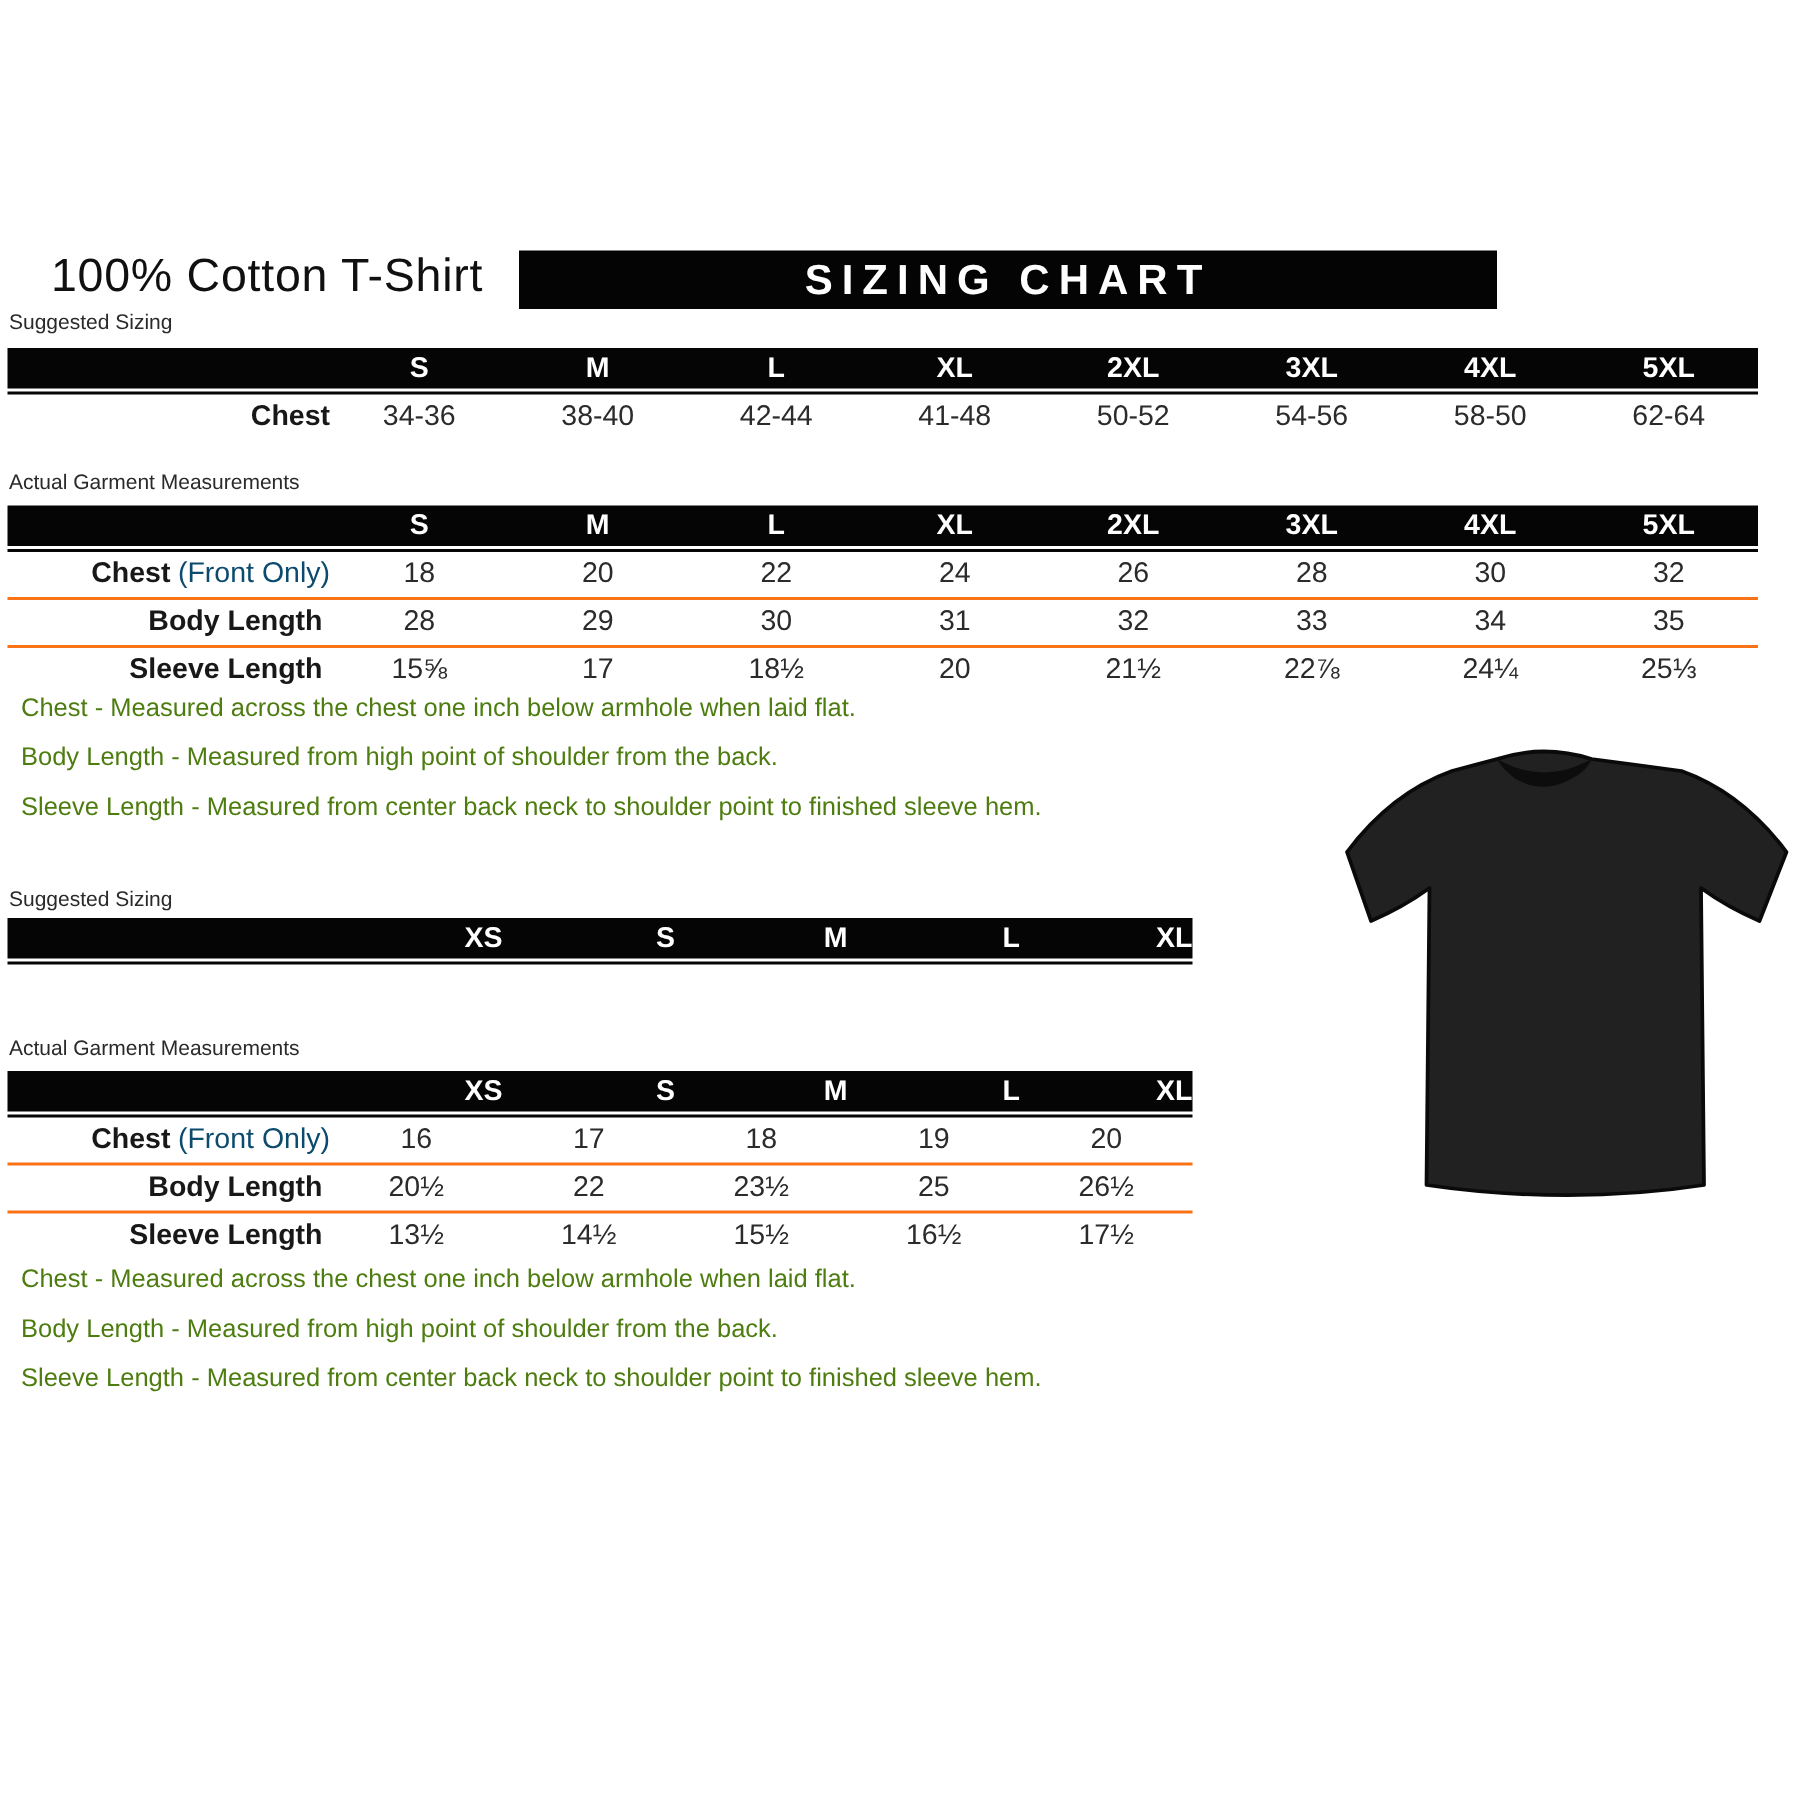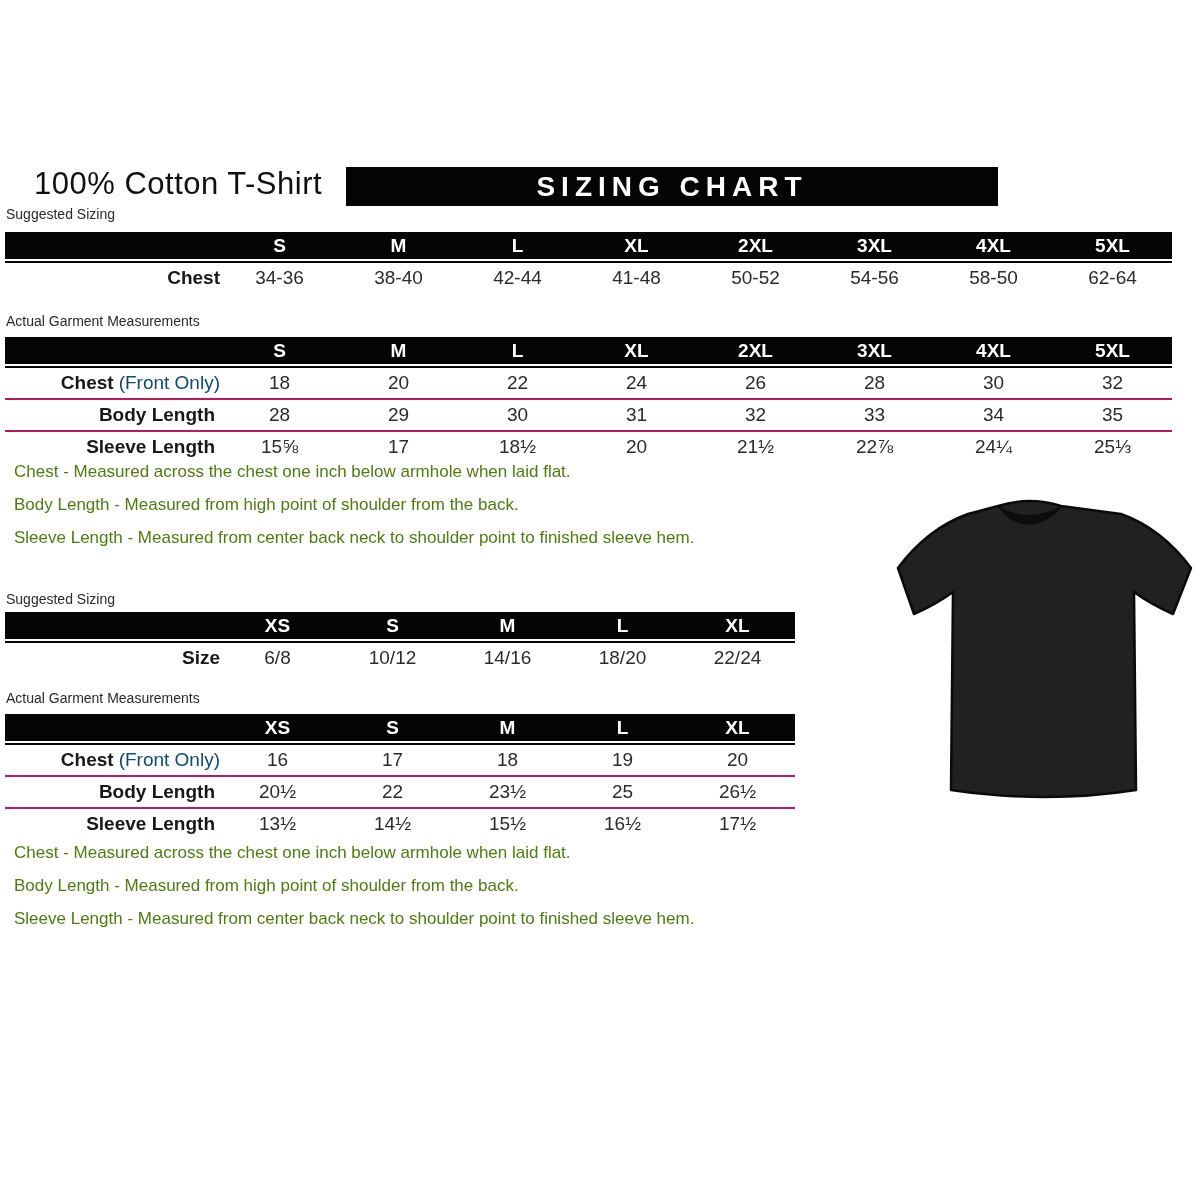--- a/index.html
+++ b/index.html
@@ -18,28 +18,28 @@
   .thead {
     display:grid; background:#050505; color:#ffffff; font-weight:700;
     font-size:19px; height:27px; align-items:center; text-align:center;
     position:relative; margin-bottom:4px;
   }
   .thead::after {
     content:""; position:absolute; left:0; right:0; bottom:-4px; height:2px;
     background:#050505;
   }
   .grid9 { grid-template-columns:215px repeat(8, 1fr); }
-  .grid6 { grid-template-columns:215px repeat(5, 1fr); }
+  .grid6 { grid-template-columns:215px repeat(5, 1fr);text-align:right; }
   .trow {
     display:grid; height:30px; align-items:center; text-align:center;
     font-size:19px; color:#2b2b2b;
   }
   .trow .label { text-align:right; padding-left:9px; font-weight:700; color:#181818; }
   .suffix { font-weight:400; margin-left:5px; color:#0c4a6e; }
-  .sep { border-top:2px solid #be185d; }
+  .sep { border-top:2px solid #f97316; }
   .notes div { font-size:17px; line-height:33px; color:#4d7c0f; white-space:nowrap; }
 </style>
 </head>
 <body>
 
 <div class="page">
 
   <div class="abs h1" style="left:14px; top:166px;margin-left:20px;">100% Cotton T-Shirt</div>
   <div class="abs banner" style="left:346px; top:167px; width:652px; height:39px;">SIZING CHART</div>
 
@@ -135,28 +135,20 @@
 
   <div class="abs" style="left:5px; top:612px; width:790px;">
     <div class="thead grid6">
       <div></div>
       <div>XS</div>
       <div>S</div>
       <div>M</div>
       <div>L</div>
       <div>XL</div>
     </div>
-    <div class="trow grid6">
-      <div class="label">Size</div>
-      <div>6/8</div>
-      <div>10/12</div>
-      <div>14/16</div>
-      <div>18/20</div>
-      <div>22/24</div>
-    </div>
   </div>
 
   <div class="abs sec" style="left:6px; top:690px;">Actual Garment Measurements</div>
 
   <div class="abs" style="left:5px; top:714px; width:790px;">
     <div class="thead grid6">
       <div></div>
       <div>XS</div>
       <div>S</div>
       <div>M</div>

